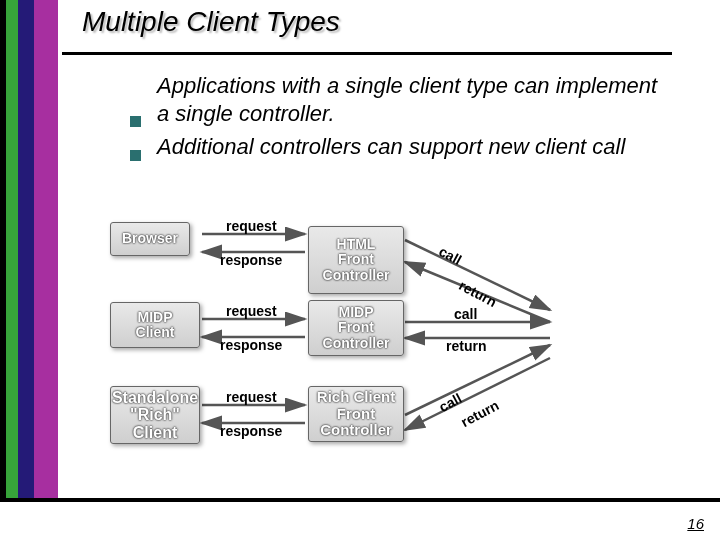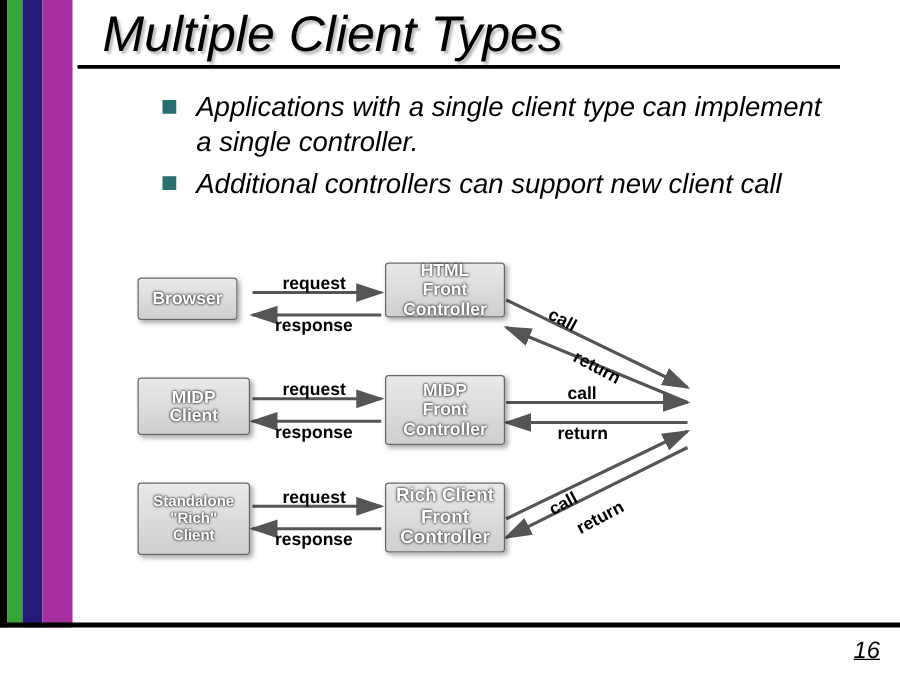--- a/index.html
+++ b/index.html
@@ -14,35 +14,35 @@
   }
   
   .bar-black { position: absolute; left: 0; top: 0; width: 6px; height: 502px; background: #000; }
   .bar-green { position: absolute; left: 6px; top: 0; width: 12px; height: 502px; background: #37a43a; }
   .bar-blue  { position: absolute; left: 18px; top: 0; width: 16px; height: 502px; background: #241a77; }
   .bar-purp  { position: absolute; left: 34px; top: 0; width: 24px; height: 502px; background: #a72fa0; }
   .bottom-rule { position: absolute; left: 0; top: 498px; width: 720px; height: 4px; background: #000; }
   .title {
     position: absolute;
     left: 82px; top: 6px;
-    font-size: 40px;
+    font-size: 28px;
     font-style: italic;
     font-weight: 400;
     color: #000;
     text-shadow: 2px 2px 2px #bbb;
   }
   .title-underline { position: absolute; left: 62px; top: 52px; width: 610px; height: 3px; background: #000; }
   .bullet-list { position: absolute; left: 130px; top: 72px; width: 540px; }
-  .bullet-item { display: flex; align-items: flex-start; margin-bottom: 6px; }
+  .bullet-item { display: flex; align-items: flex-end; margin-bottom: 6px; }
   .bullet-sq {
     width: 11px; height: 11px; background: #2a6f6f; flex: 0 0 auto;
     margin-top: 8px; margin-right: 16px;
   }
   .bullet-text { font-size: 22px; line-height: 1.25; font-style: italic; }
-  .page-num { position: absolute; right: 16px; bottom: 8px; font-size: 19px; font-style: italic; text-decoration: underline; margin-top: 14px; }
+  .page-num { position: absolute; right: 16px; bottom: 8px; font-size: 15px; font-style: italic; text-decoration: underline; margin-top: 14px; }
 
   
   .diagram { position: absolute; left: 110px; top: 210px; width: 560px; height: 280px; }
   .node {
     position: absolute;
     background: linear-gradient(#e9e9e9,#cfcfcf);
     border: 1px solid #666;
     border-radius: 3px;
     box-shadow: 2px 2px 4px rgba(0,0,0,0.35);
     color: #fff;
@@ -107,25 +107,25 @@
     <line x1="295" y1="112" x2="440" y2="112" stroke="#555" stroke-width="2.5" marker-end="url(#ah)"></line>
     <line x1="440" y1="128" x2="295" y2="128" stroke="#555" stroke-width="2.5" marker-end="url(#ah)"></line>
 
     <line x1="295" y1="205" x2="440" y2="135" stroke="#555" stroke-width="2.5" marker-end="url(#ah)"></line>
     <line x1="440" y1="148" x2="295" y2="220" stroke="#555" stroke-width="2.5" marker-end="url(#ah)"></line>
   </svg>
 
   <div class="node" style="left:0; top:12px; width:80px; height:34px;">Browser</div>
   <div class="node" style="left:0; top:92px; width:90px; height:46px; white-space:pre-line;">MIDP
 Client</div>
-  <div class="node" style="left:0; top:176px; width:90px; height:58px; white-space:pre-line; font-size:12px;">Standalone
+  <div class="node" style="left:0; top:176px; width:90px; height:58px; white-space:pre-line; font-size:16px;">Standalone
 "Rich"
 Client</div>
 
-  <div class="node" style="left:198px; top:0; width:96px; height:44px; white-space:pre-line;">HTML
+  <div class="node" style="left:198px; top:16px; width:96px; height:68px; white-space:pre-line;">HTML
 Front
 Controller</div>
   <div class="node" style="left:198px; top:90px; width:96px; height:56px; white-space:pre-line;">MIDP
 Front
 Controller</div>
   <div class="node" style="left:198px; top:176px; width:96px; height:56px; white-space:pre-line; font-size:15px;">Rich Client
 Front
 Controller</div>
 
 

